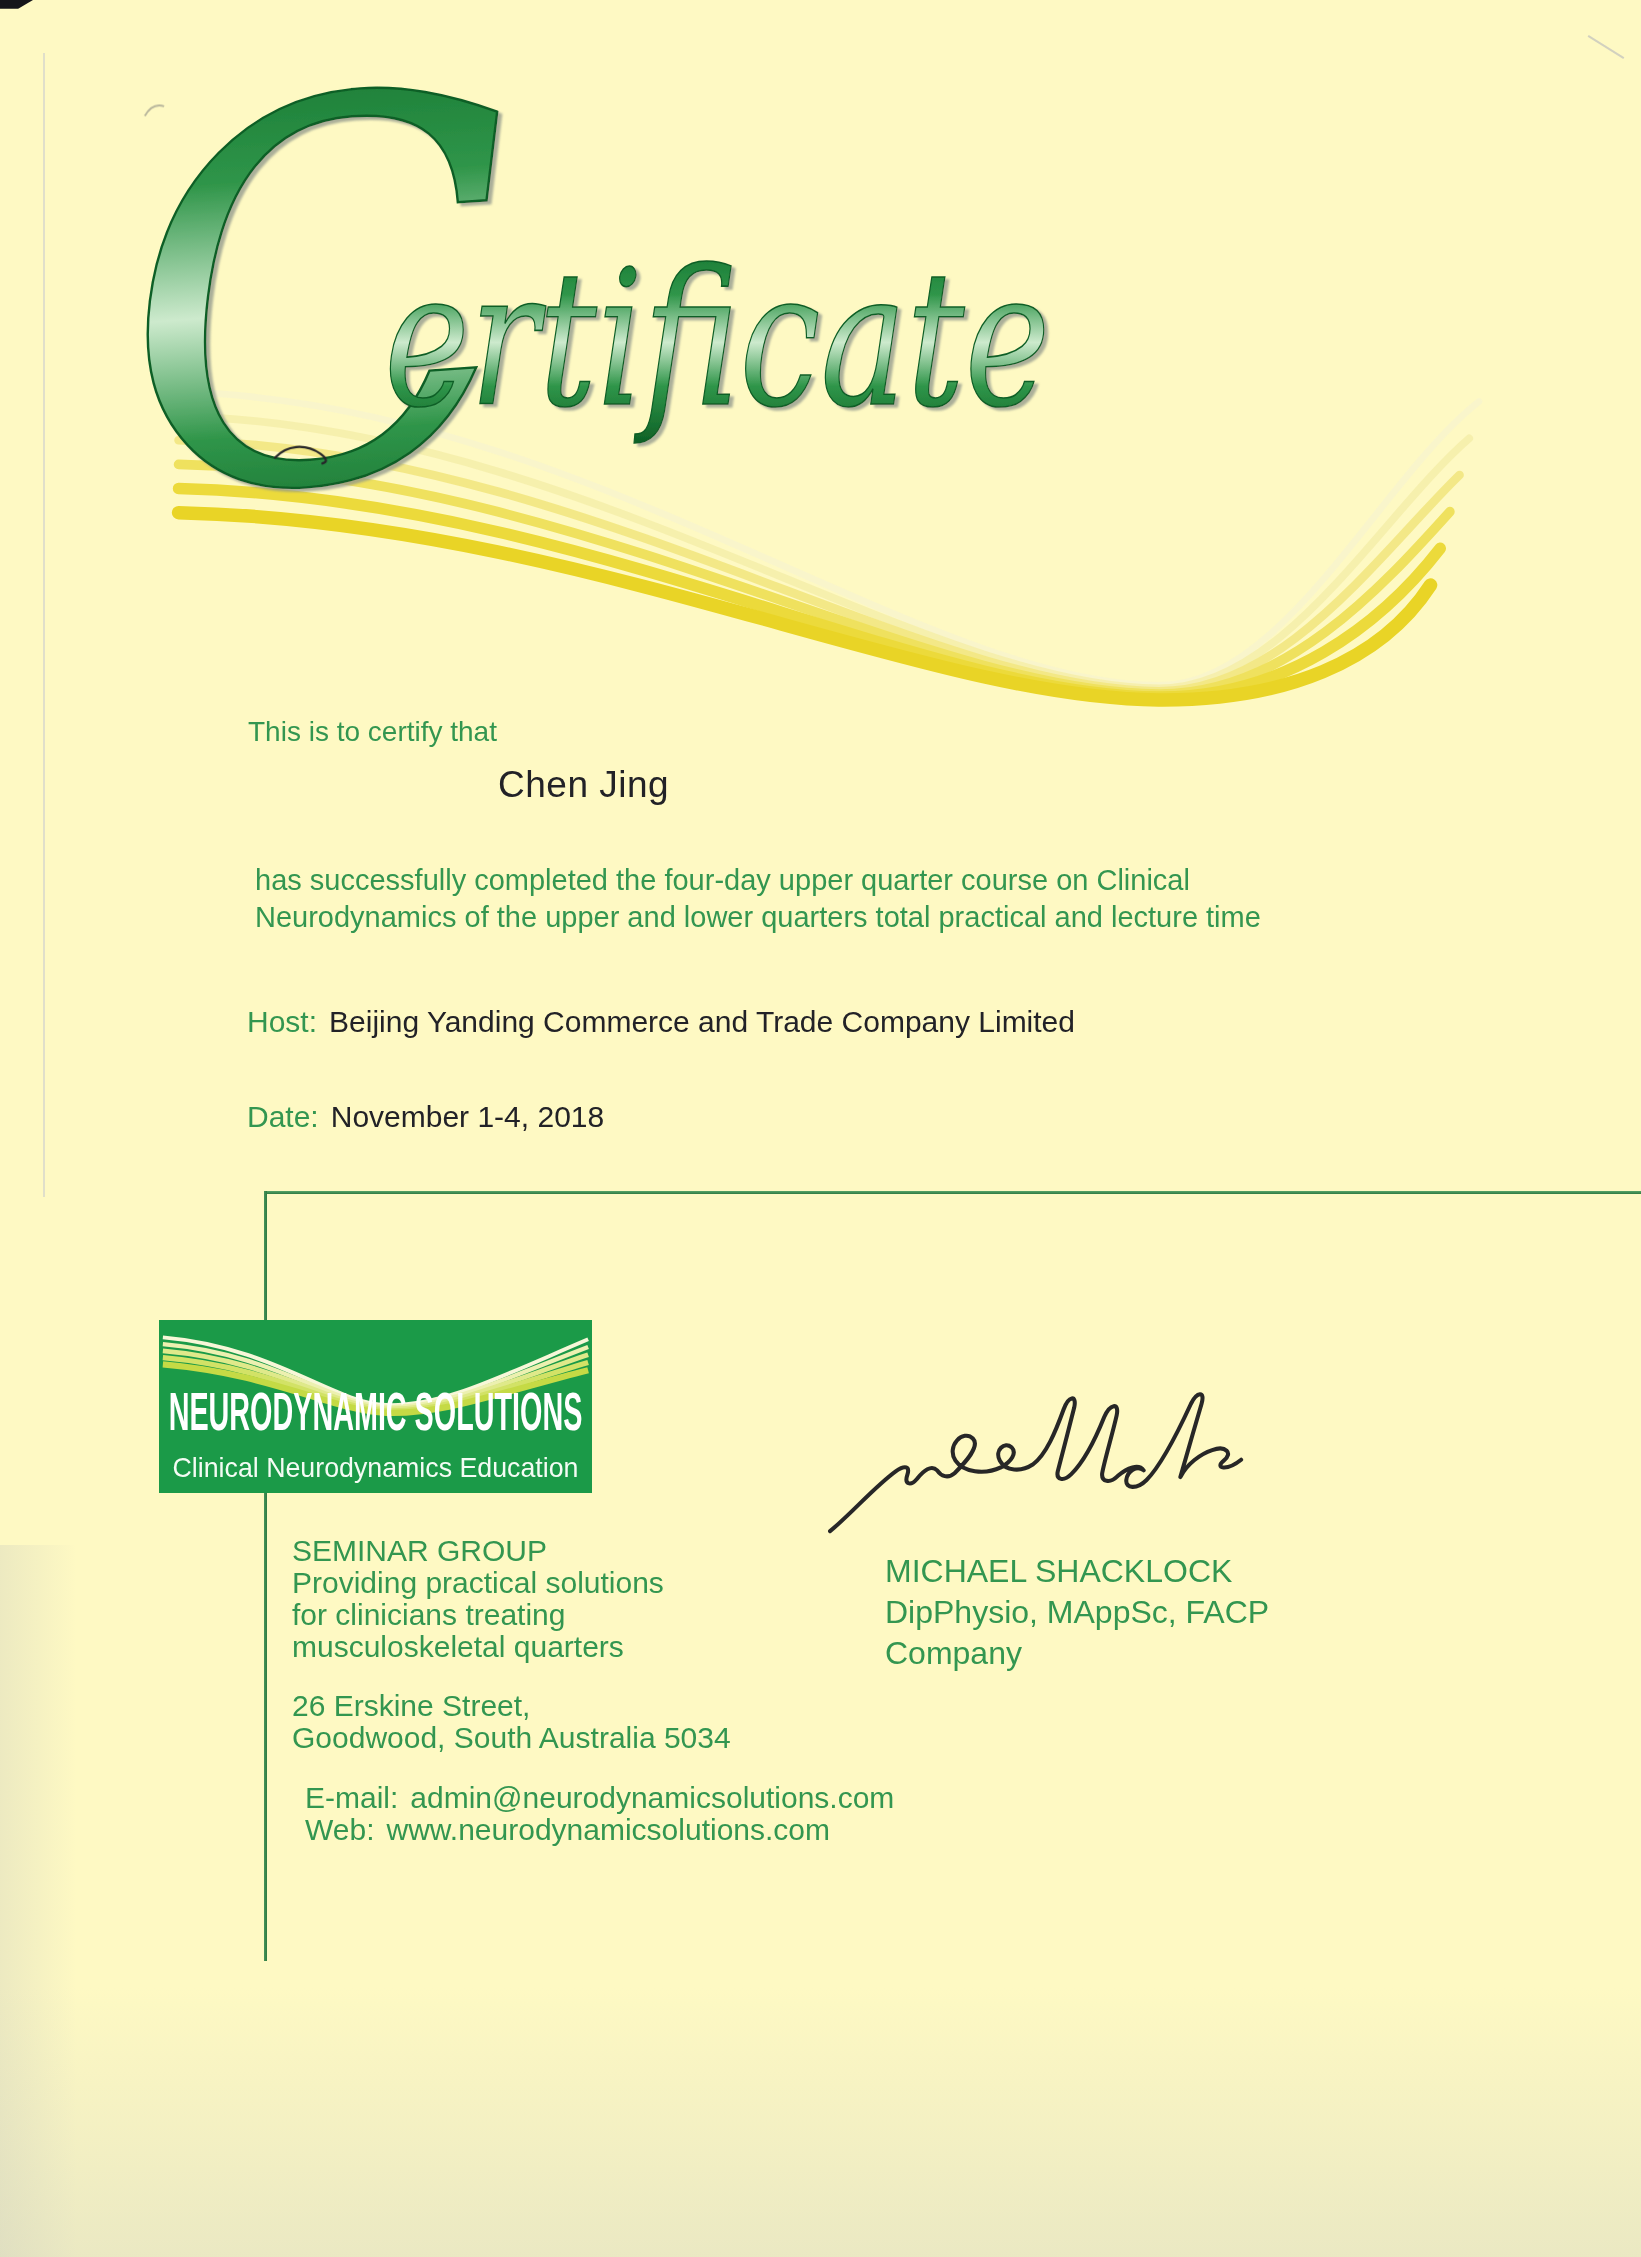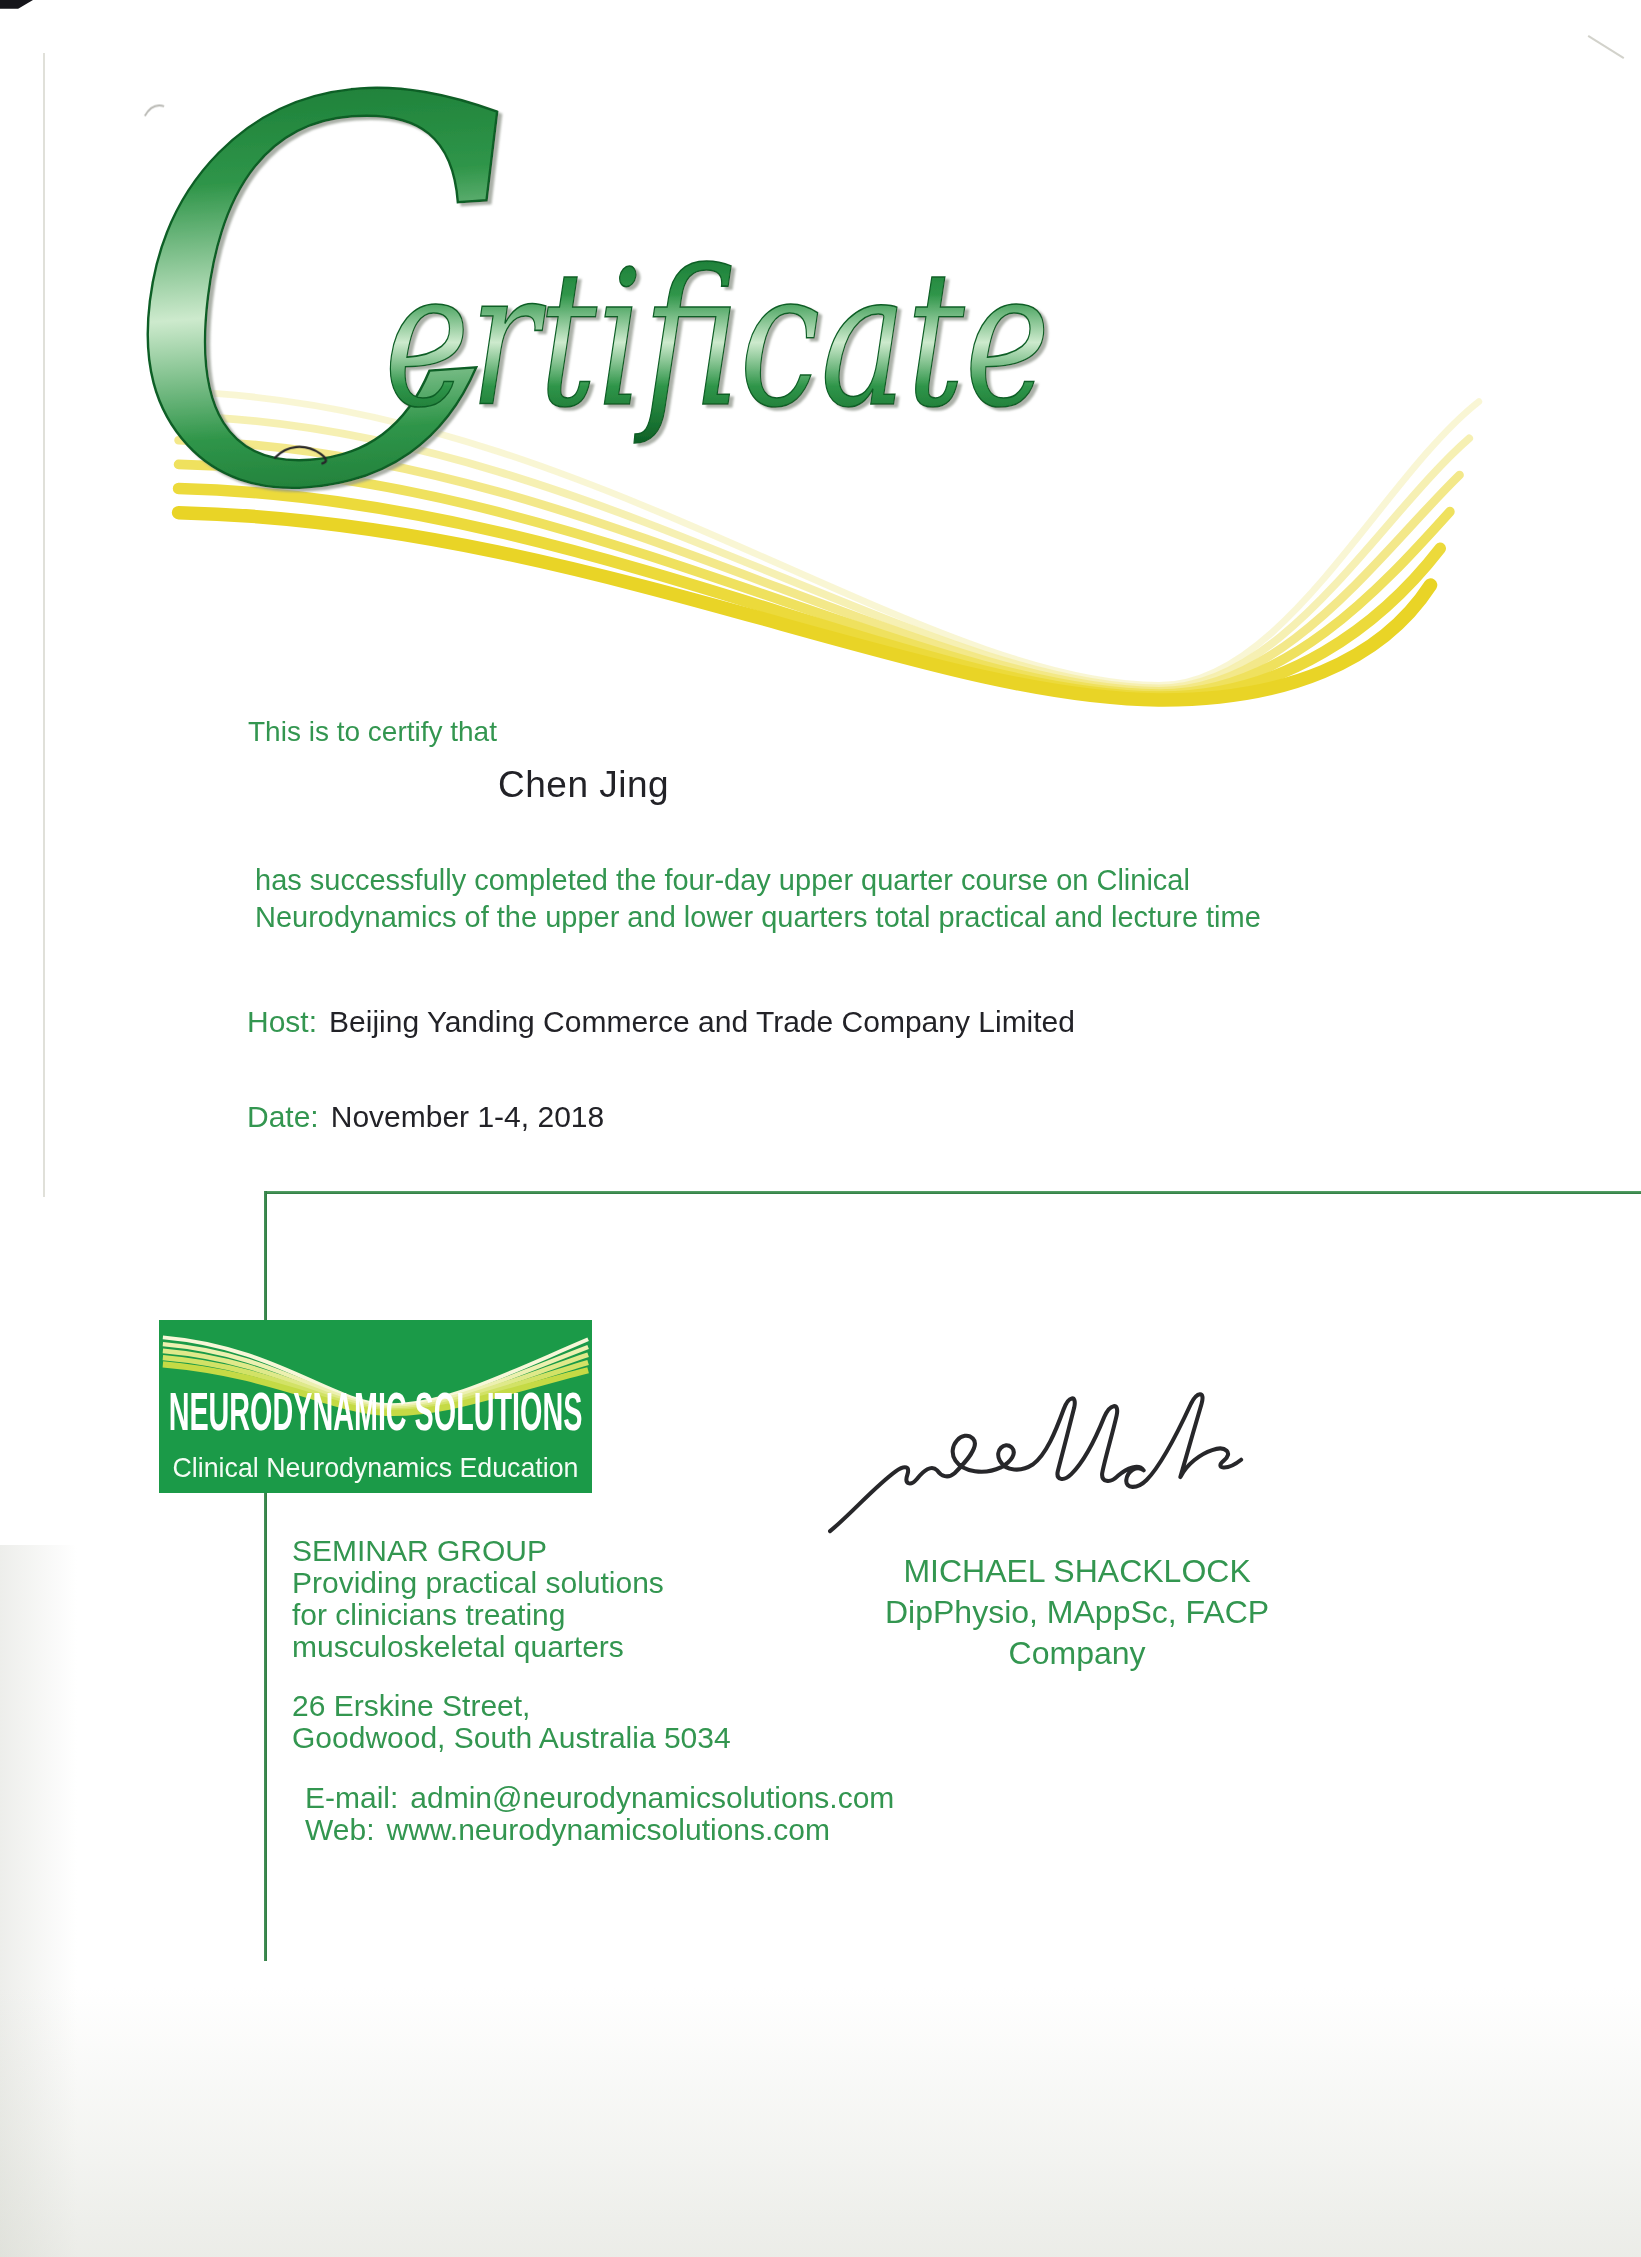--- a/index.html
+++ b/index.html
@@ -1,39 +1,39 @@
 <!DOCTYPE html>
 <html><head>
 <meta charset="utf-8">
 <style>
   html,body{margin:0;padding:0;background:#e8e8e4;}
   .page{
     position:relative;
     width:1641px;height:2257px;
-    background:#ffffff;
+    background:#fef9c3;
     overflow:hidden;
     font-family:"Liberation Sans", sans-serif;
   }
   .abs{position:absolute;}
   .green{color:#339650;}
   .black{color:#222227;}
   .intro{left:248px;top:716px;font-size:28px;}
   .recipient{left:498px;top:764px;font-size:37px;letter-spacing:0.5px;}
   .bodytext{left:255px;top:862px;font-size:29px;line-height:37px;}
   .hostline{left:247px;top:1005px;font-size:30px;}
   .dateline{left:247px;top:1078px;font-size:30px;margin-top:22px;}
   .lbl{margin-right:.40em;}
   .hrule{left:264px;top:1191px;width:1378px;height:2.9px;
          background:linear-gradient(to bottom,#57a468,#2e7a41);}
   .vrule{left:264px;top:1191px;width:2.9px;height:770px;
          background:linear-gradient(to right,#47935a,#2e7a41);}
   .seminar{left:292px;top:1535px;font-size:30px;line-height:32px;}
   .address{left:292px;top:1690px;font-size:30px;line-height:32px;}
   .contact{left:305px;top:1782px;font-size:30px;line-height:32px;}
-  .signatory{left:885px;top:1551px;font-size:32px;line-height:41px;text-align:center;}
+  .signatory{left:885px;top:1551px;font-size:32px;line-height:41px;}
   .scanline{left:43px;top:53px;width:1.9px;height:1144px;background:#d6d6cc;opacity:.75;}
   .corner-mark{left:0;top:0;width:33px;height:8.7px;background:#15151a;
                clip-path:polygon(0 0,100% 0,55% 100%,0 100%);}
   .scratch{left:1585px;top:46px;width:42px;height:1.9px;background:#c7c7be;
            transform:rotate(32deg);opacity:.8;}
   .bottom-shade{left:0;bottom:0;width:100%;height:270px;
                 background:linear-gradient(to bottom,rgba(205,208,196,0),rgba(203,206,194,.38));}
   .left-smudge{left:0;top:1545px;width:77px;height:713px;
                background:linear-gradient(to right,rgba(196,198,188,.30),rgba(196,198,188,0));}
 </style>

